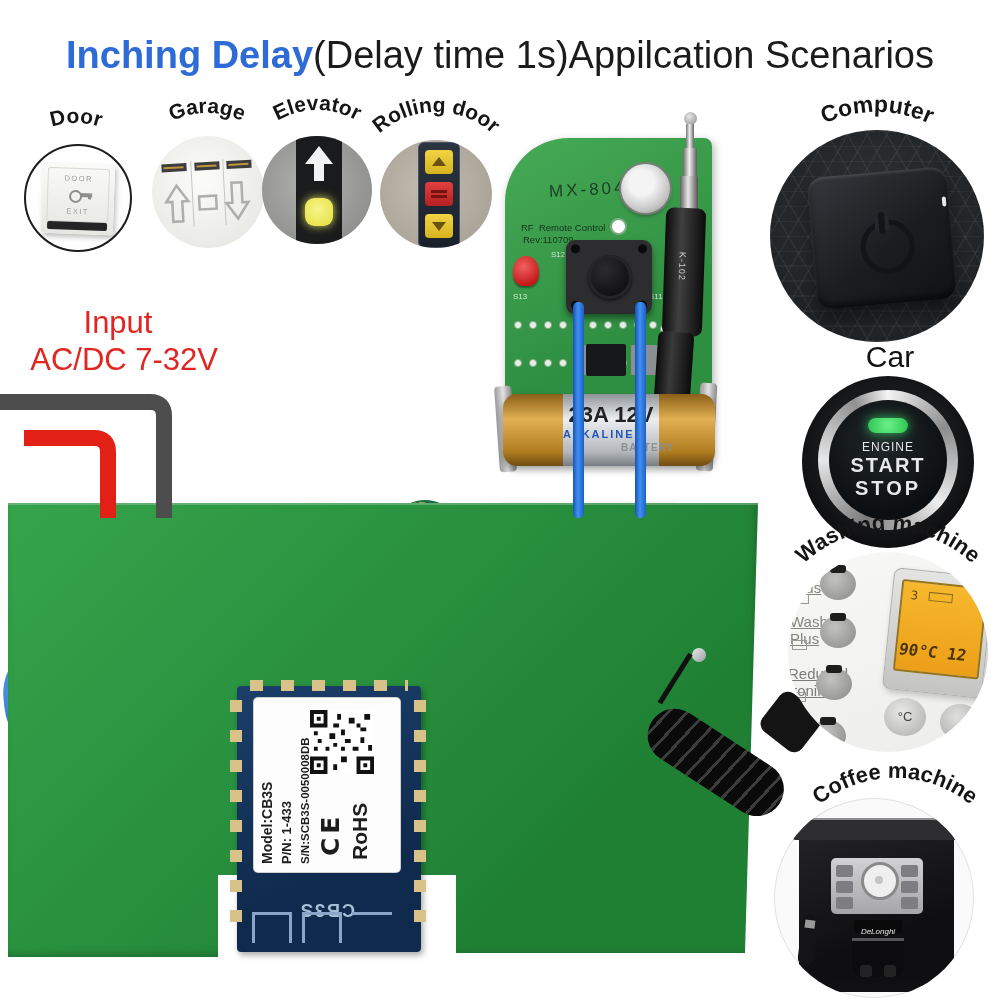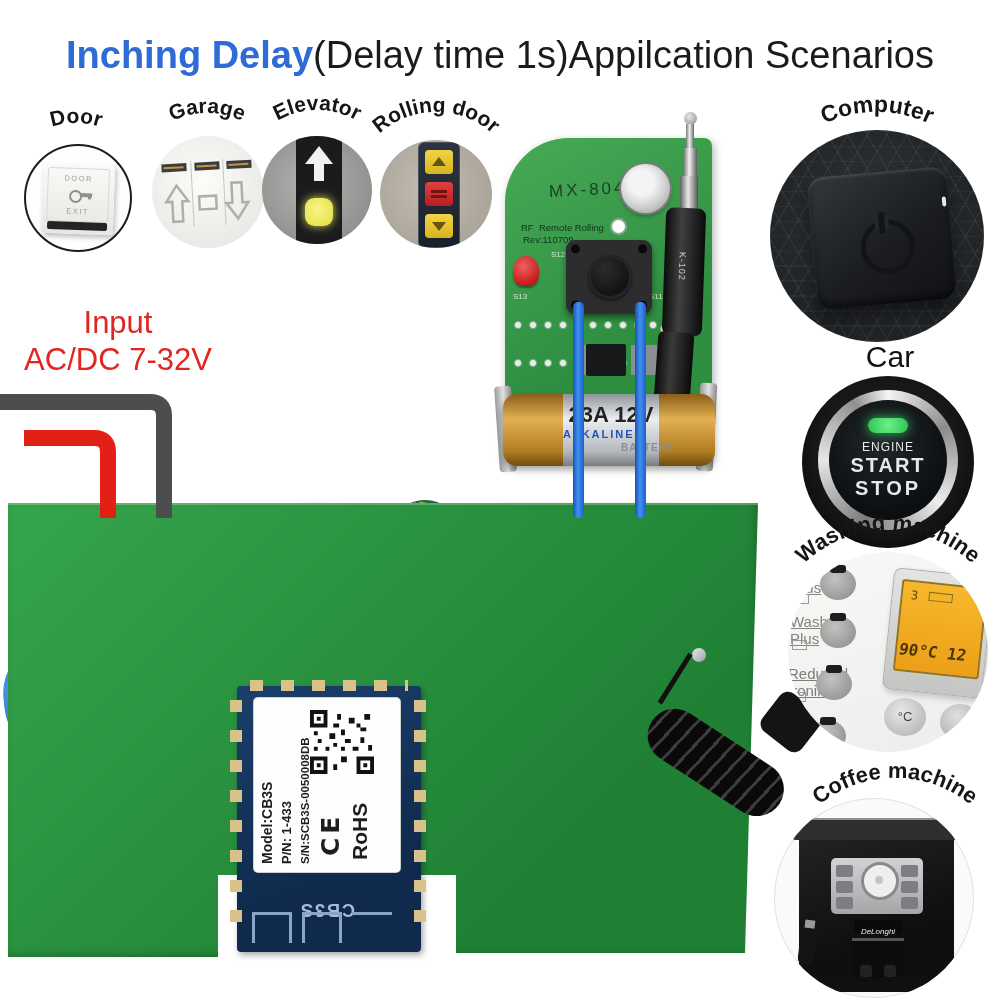--- a/index.html
+++ b/index.html
@@ -192,21 +192,21 @@
       <span style="font-size:8px;font-style:italic;color:#e6e6e6;line-height:13px;">DeLonghi</span></div>
     <div class="a" style="left:78px;top:140px;width:52px;height:36px;background:#0c0c0e;border-radius:0 0 10px 10px;border-top:3px solid #555;">
       <div class="a" style="left:8px;top:24px;width:12px;height:12px;background:#222;border-radius:3px;"></div>
       <div class="a" style="left:32px;top:24px;width:12px;height:12px;background:#222;border-radius:3px;"></div>
       </div>
     <div class="a" style="left:52px;top:184px;width:104px;height:10px;background:#101012;border-radius:3px;"></div>
   </div>
 
   <div class="a" style="left:18px;top:304px;width:200px;text-align:center;color:#e12520;font-size:31px;line-height:1.2;">
     <div>Input</div>
-    <div style="white-space:nowrap;">AC/DC 7-32V</div>
+    <div style="white-space:nowrap;text-align:right;">AC/DC 7-32V</div>
   </div>
   <svg class="a" style="left:0;top:380px;z-index:6;" width="230" height="145" viewBox="0 0 230 145">
     <path fill="none" stroke="#4d4d4d" stroke-width="16" d="M 0 22 H 150 Q 164 22 164 36 V 138"></path>
     <path fill="none" stroke="#e32015" stroke-width="16" d="M 24 58 H 94 Q 108 58 108 72 V 138"></path>
   </svg>
 
   <div class="a" style="left:8px;top:503px;width:752px;height:456px;z-index:1;
               background:linear-gradient(135deg,#35a54b,#1f8034 75%);
               clip-path:polygon(0px 0px,750px 0px,737px 450px,448px 450px,448px 372px,210px 372px,210px 454px,0px 454px);
               box-shadow:inset 0 2px 0 rgba(255,255,255,.25),inset -4px -4px 10px rgba(0,0,0,.25);"></div>
@@ -405,21 +405,21 @@
   <div class="a" style="left:283px;top:894px;width:88px;height:26px;transform:rotate(180deg);text-align:center;z-index:2;
               color:#a8bdd8;font-size:18px;font-weight:bold;letter-spacing:2px;">CB3S</div>
   <div class="a" style="left:252px;top:912px;width:34px;height:28px;border:3px solid #8aa5c8;border-bottom:none;z-index:2;"></div>
   <div class="a" style="left:302px;top:912px;width:34px;height:28px;border:3px solid #8aa5c8;border-bottom:none;z-index:2;"></div>
   <div class="a" style="left:352px;top:912px;width:40px;height:3px;background:#8aa5c8;z-index:2;"></div>
 
   <div class="a" style="left:505px;top:138px;width:207px;height:267px;border-radius:64px 8px 0 0;z-index:2;
               background:linear-gradient(150deg,#47aa56,#2e8f41 70%);box-shadow:2px 3px 8px rgba(0,0,0,.3);">
     <div class="a" style="left:44px;top:42px;font-size:17px;letter-spacing:3px;color:#1e3d26;transform:rotate(-3deg);">MX-804</div>
     <div class="a circ" style="left:107px;top:82px;width:13px;height:13px;background:#fff;box-shadow:0 0 0 2px #7fae85;"></div>
-    <div class="a" style="left:16px;top:84px;font-size:9.5px;color:#14311c;white-space:pre;">RF  Remote Rolling</div>
+    <div class="a" style="left:16px;top:84px;font-size:9.5px;color:#14311c;white-space:pre;">RF  Remote Control</div>
     <div class="a" style="left:18px;top:96px;font-size:9.5px;color:#14311c;">Rev:110709</div>
     <div class="a" style="left:46px;top:112px;font-size:8px;color:#d2e6d2;">S12</div>
     <div class="a" style="left:8px;top:154px;font-size:8px;color:#d2e6d2;">S13</div>
     <div class="a" style="left:144px;top:154px;font-size:8px;color:#d2e6d2;">S11</div>
     <div class="a" style="left:8px;top:118px;width:26px;height:30px;border-radius:50% 50% 40% 40%;
                 background:radial-gradient(circle at 40% 35%,#f06060,#c41818 75%);box-shadow:0 2px 2px rgba(0,0,0,.4);"></div>
     <div class="a holes" style="left:6px;top:180px;width:150px;height:16px;"></div>
     <div class="a holes" style="left:6px;top:218px;width:140px;height:16px;"></div>
     <div class="a holes" style="left:152px;top:184px;width:16px;height:52px;"></div>
     <div class="a" style="left:81px;top:206px;width:40px;height:32px;background:#17181a;border-radius:2px;box-shadow:-4px 0 0 -1px #8a8f94,44px 0 0 -1px #8a8f94;"></div>

